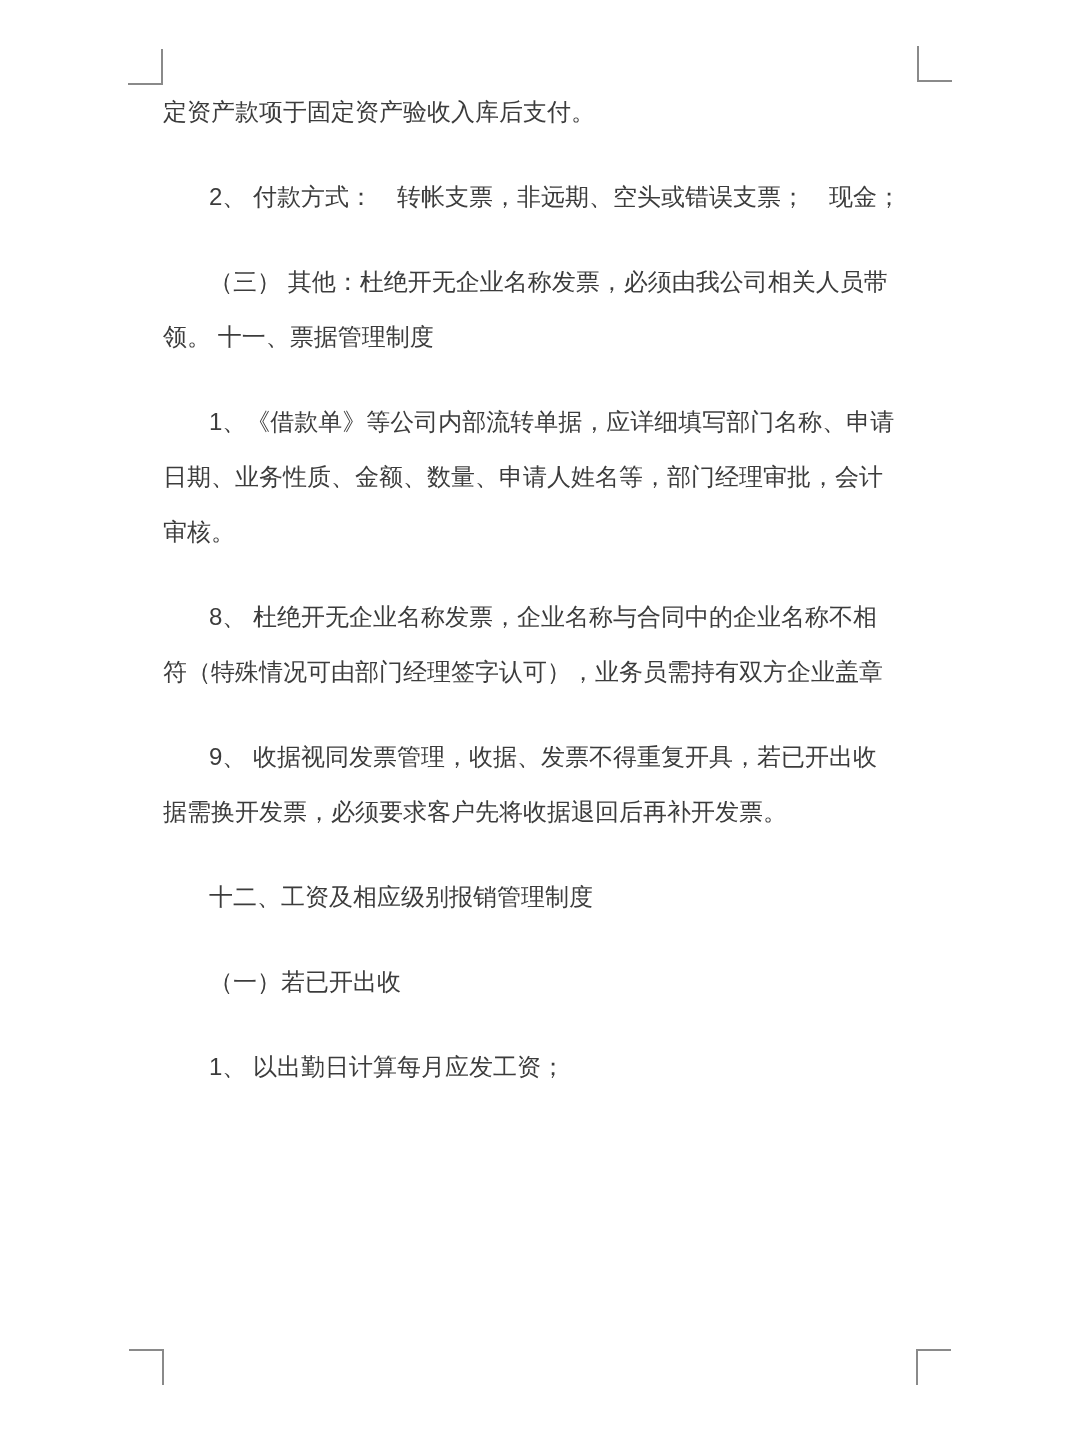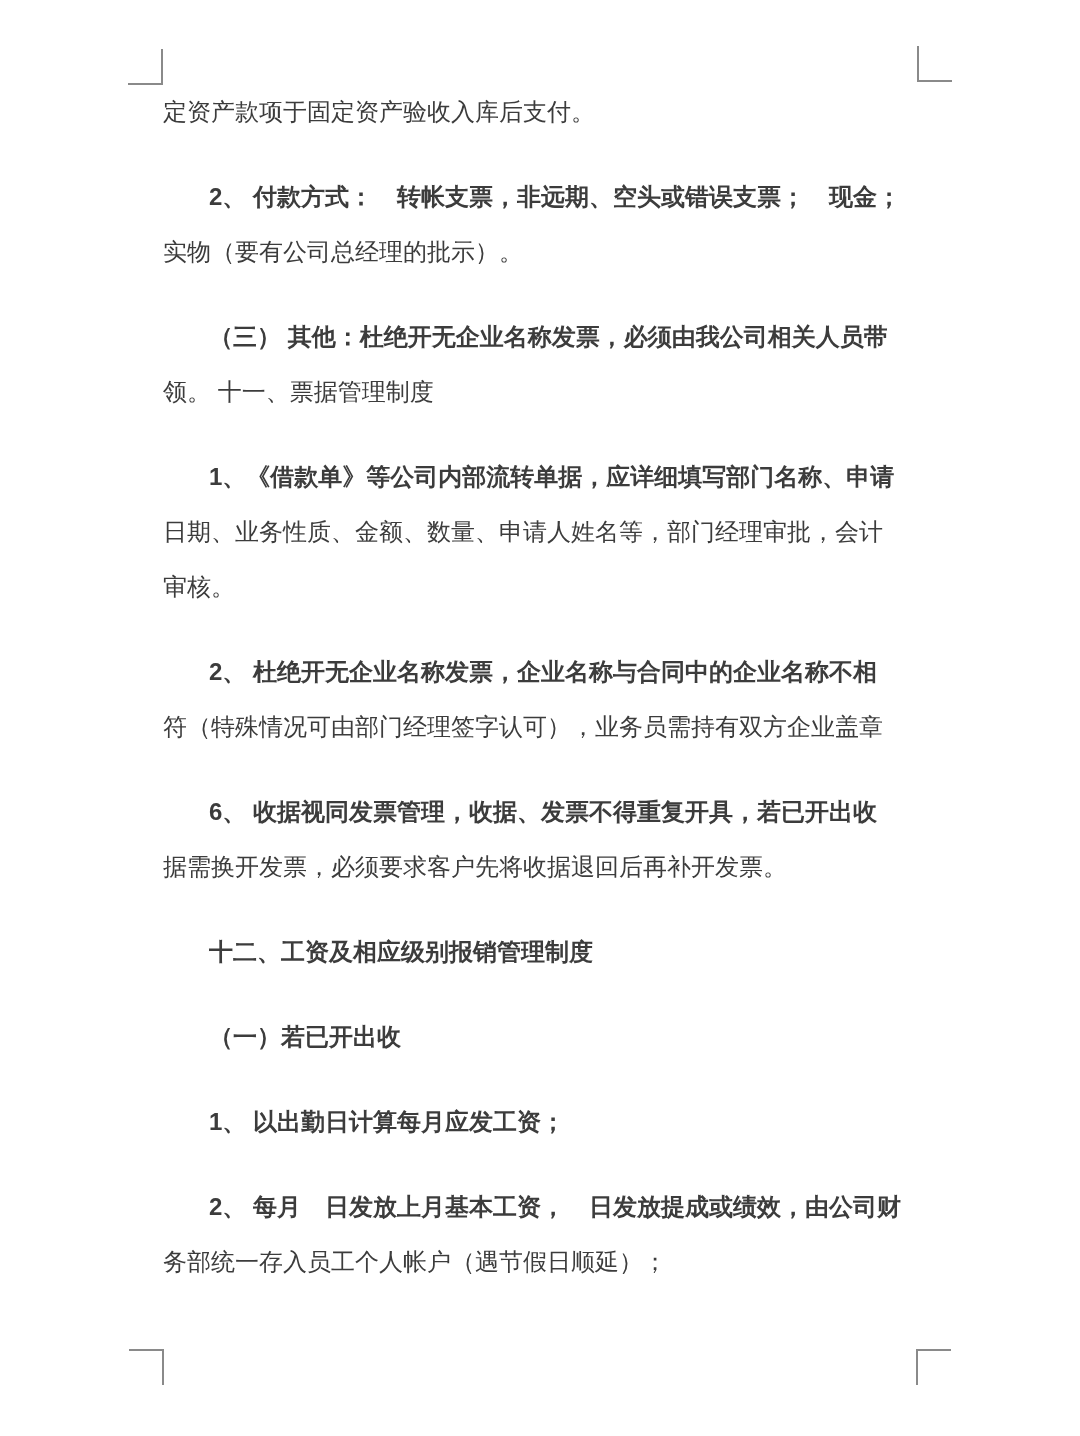--- a/index.html
+++ b/index.html
@@ -41,63 +41,58 @@
   }
   .paragraph { margin: 0 0 30px 0; }
   .line {
     font-size: 24px;
     line-height: 55px;
     height: 55px;
     color: var(--text-color);
     white-space: pre;
     letter-spacing: 0;
   }
-  .line.indent { padding-left: 46px; font-weight: bold; }
+  .line.indent { padding-left: 46px; }
 </style>
 </head>
 <body>
 
 <div class="page">
   <div class="crop-mark tl"></div>
   <div class="crop-mark tr"></div>
   <div class="crop-mark bl"></div>
   <div class="crop-mark br"></div>
 
   <div class="content" id="doc-content">
       <div class="paragraph">
         <div class="line">定资产款项于固定资产验收入库后支付。</div>
       </div>
       <div class="paragraph">
         <div class="line indent">2、 付款方式：　转帐支票，非远期、空头或错误支票；　现金；</div>
-        <div class="line">实物（要有公司总经理的批示）。</div>
       </div>
       <div class="paragraph">
         <div class="line indent">（三） 其他：杜绝开无企业名称发票，必须由我公司相关人员带</div>
         <div class="line">领。 十一、票据管理制度</div>
       </div>
       <div class="paragraph">
         <div class="line indent">1、《借款单》等公司内部流转单据，应详细填写部门名称、申请</div>
         <div class="line">日期、业务性质、金额、数量、申请人姓名等，部门经理审批，会计</div>
         <div class="line">审核。</div>
       </div>
       <div class="paragraph">
-        <div class="line indent">2、 杜绝开无企业名称发票，企业名称与合同中的企业名称不相</div>
+        <div class="line indent">8、 杜绝开无企业名称发票，企业名称与合同中的企业名称不相</div>
         <div class="line">符（特殊情况可由部门经理签字认可），业务员需持有双方企业盖章</div>
       </div>
       <div class="paragraph">
-        <div class="line indent">6、 收据视同发票管理，收据、发票不得重复开具，若已开出收</div>
+        <div class="line indent">9、 收据视同发票管理，收据、发票不得重复开具，若已开出收</div>
         <div class="line">据需换开发票，必须要求客户先将收据退回后再补开发票。</div>
       </div>
       <div class="paragraph">
         <div class="line indent">十二、工资及相应级别报销管理制度</div>
       </div>
       <div class="paragraph">
         <div class="line indent">（一）若已开出收</div>
       </div>
       <div class="paragraph">
         <div class="line indent">1、 以出勤日计算每月应发工资；</div>
       </div>
-      <div class="paragraph">
-        <div class="line indent">2、 每月　日发放上月基本工资，　日发放提成或绩效，由公司财</div>
-        <div class="line">务部统一存入员工个人帐户（遇节假日顺延）；</div>
-      </div>
     </div>
 </div>
 
 </body></html>

